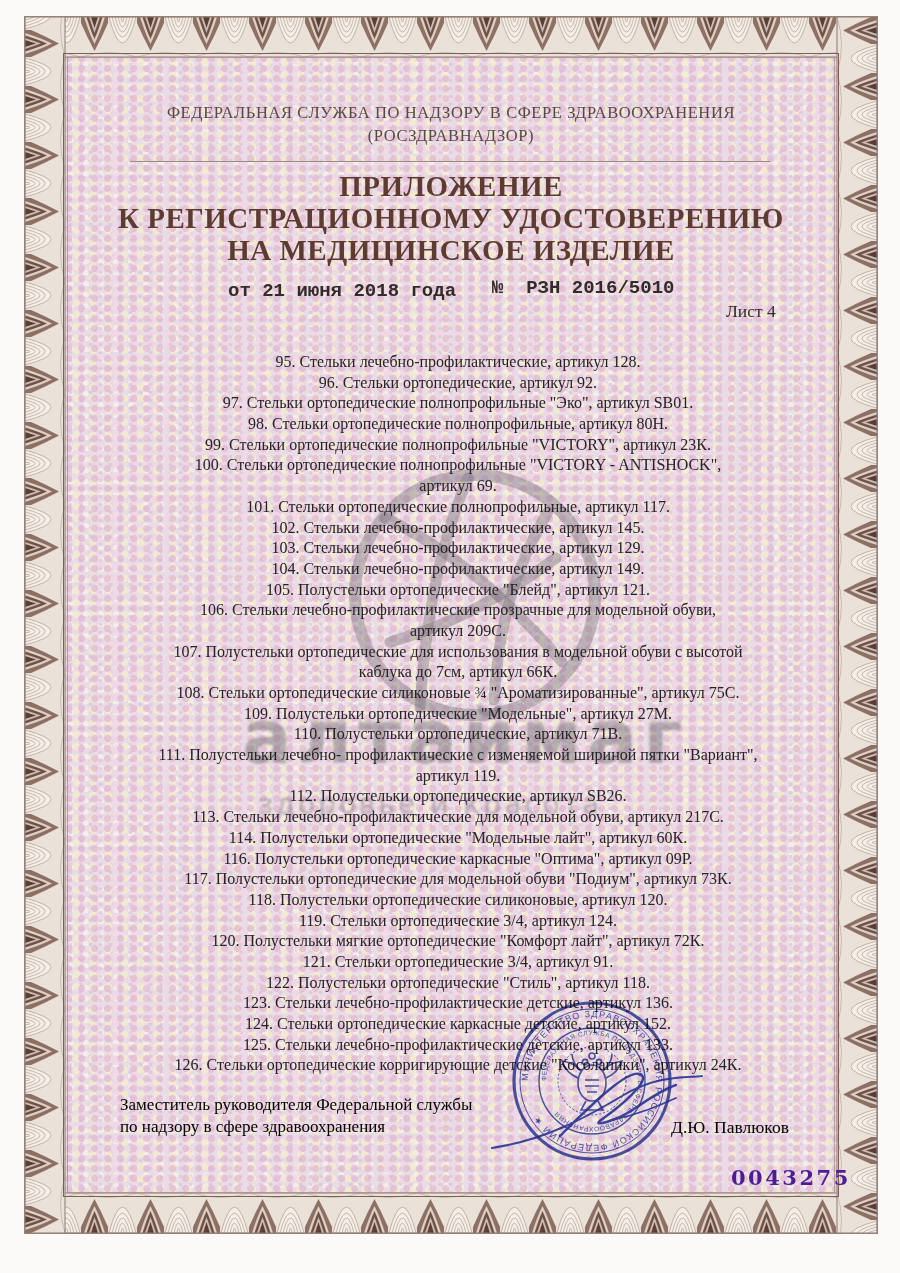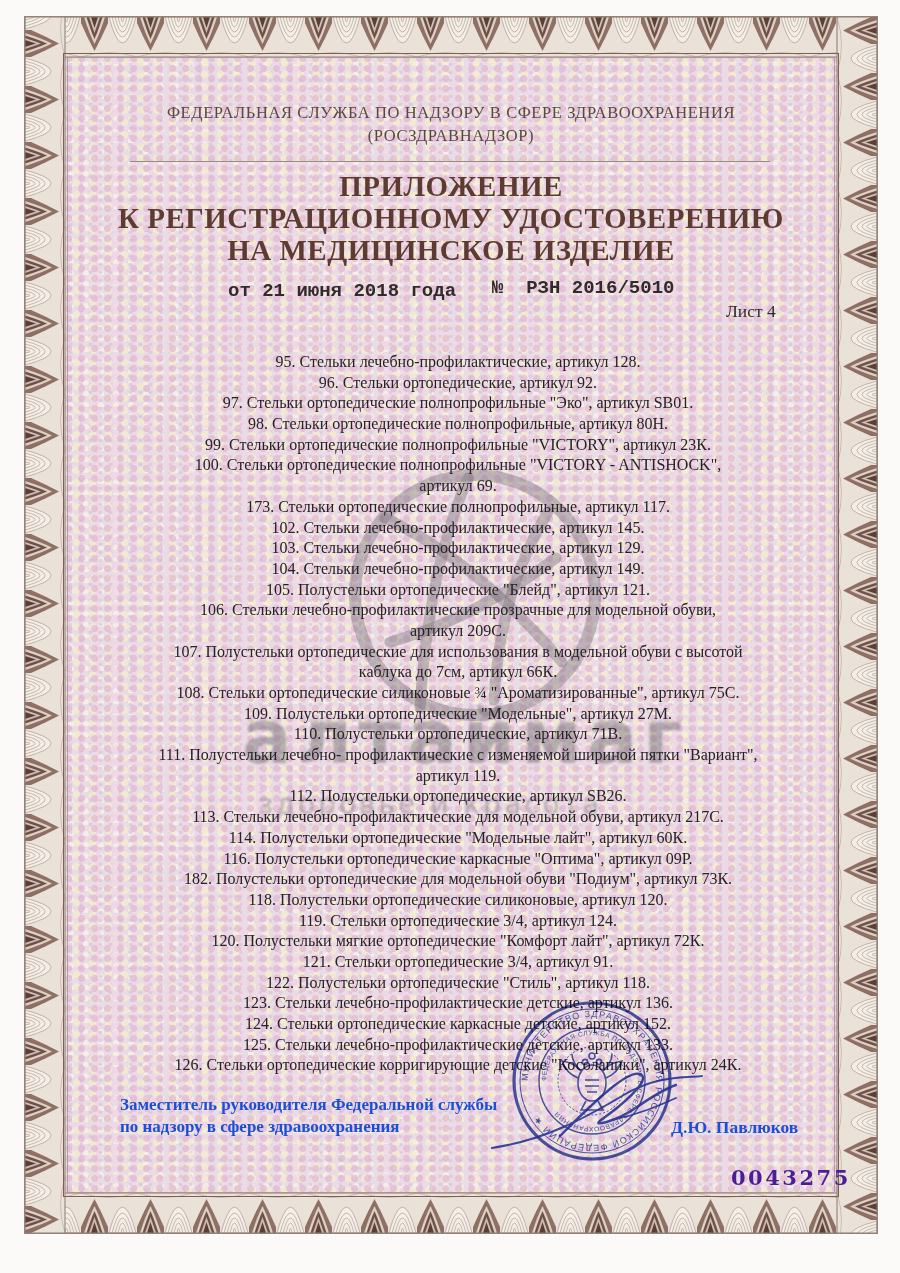--- a/index.html
+++ b/index.html
@@ -31,21 +31,21 @@
   }
   .sep { left:130px; top:161px; width:640px; height:1px; background:#9b8b83; }
   .title {
     left:65px; width:772px; font-weight:bold; font-size:29px;
     color:#5d3b30; letter-spacing:0.5px;
   }
   .dateline { font-weight:bold; font-size:19px; color:#322a2c; white-space:pre;font-family:Liberation Mono, monospace; }
   .sheet { font-weight:normal; font-size:17.5px; color:#322a2c; white-space:pre; }
   .list { left:120px; top:352px; width:676px; font-size:16px; color:#262127; }
   .list-line { line-height:20.7px; height:20.7px; white-space:nowrap;text-align:center; }
-  .sig { font-weight:bold; font-size:17px; color:#1d4ed8; white-space:nowrap; }
+  .sig { font-weight:normal; font-size:17px; color:#000000; white-space:nowrap; }
   .serial {
     left:731px; top:1165px; font-family:"DejaVu Serif", serif;
     font-size:21px; font-weight:600; letter-spacing:2.5px; color:#4c1d95;
   }
   .wm-brand {
     left:195px; top:694px; width:540px; text-align:center;
     font-family:"DejaVu Sans", sans-serif; font-weight:bold;
     font-size:74px; letter-spacing:6px; color:rgba(100,98,104,0.42);
     filter:blur(1px); white-space:nowrap;
   }
@@ -133,39 +133,39 @@
     <div class="abs sheet" style="left:726px; top:301px;">Лист 4</div>
 
     <div class="abs list">
         <div class="list-line">95. Стельки лечебно-профилактические, артикул 128.</div>
         <div class="list-line">96. Стельки ортопедические, артикул 92.</div>
         <div class="list-line">97. Стельки ортопедические полнопрофильные "Эко", артикул SB01.</div>
         <div class="list-line">98. Стельки ортопедические полнопрофильные, артикул 80Н.</div>
         <div class="list-line">99. Стельки ортопедические полнопрофильные "VICTORY", артикул 23К.</div>
         <div class="list-line">100. Стельки ортопедические полнопрофильные "VICTORY - ANTISHOCK",</div>
         <div class="list-line">артикул 69.</div>
-        <div class="list-line">173. Стельки ортопедические полнопрофильные, артикул 117.</div>
+        <div class="list-line">101. Стельки ортопедические полнопрофильные, артикул 117.</div>
         <div class="list-line">102. Стельки лечебно-профилактические, артикул 145.</div>
         <div class="list-line">103. Стельки лечебно-профилактические, артикул 129.</div>
         <div class="list-line">104. Стельки лечебно-профилактические, артикул 149.</div>
         <div class="list-line">105. Полустельки ортопедические "Блейд", артикул 121.</div>
         <div class="list-line">106. Стельки лечебно-профилактические прозрачные для модельной обуви,</div>
         <div class="list-line">артикул 209С.</div>
         <div class="list-line">107. Полустельки ортопедические для использования в модельной обуви с высотой</div>
         <div class="list-line">каблука до 7см, артикул 66К.</div>
         <div class="list-line">108. Стельки ортопедические силиконовые ¾ "Ароматизированные", артикул 75С.</div>
         <div class="list-line">109. Полустельки ортопедические "Модельные", артикул 27М.</div>
         <div class="list-line">110. Полустельки ортопедические, артикул 71В.</div>
         <div class="list-line">111. Полустельки лечебно- профилактические с изменяемой шириной пятки "Вариант",</div>
         <div class="list-line">артикул 119.</div>
         <div class="list-line">112. Полустельки ортопедические, артикул SB26.</div>
         <div class="list-line">113. Стельки лечебно-профилактические для модельной обуви, артикул 217С.</div>
         <div class="list-line">114. Полустельки ортопедические "Модельные лайт", артикул 60К.</div>
         <div class="list-line">116. Полустельки ортопедические каркасные "Оптима", артикул 09Р.</div>
-        <div class="list-line">182. Полустельки ортопедические для модельной обуви "Подиум", артикул 73К.</div>
+        <div class="list-line">117. Полустельки ортопедические для модельной обуви "Подиум", артикул 73К.</div>
         <div class="list-line">118. Полустельки ортопедические силиконовые, артикул 120.</div>
         <div class="list-line">119. Стельки ортопедические 3/4, артикул 124.</div>
         <div class="list-line">120. Полустельки мягкие ортопедические "Комфорт лайт", артикул 72К.</div>
         <div class="list-line">121. Стельки ортопедические 3/4, артикул 91.</div>
         <div class="list-line">122. Полустельки ортопедические "Стиль", артикул 118.</div>
         <div class="list-line">123. Стельки лечебно-профилактические детские, артикул 136.</div>
         <div class="list-line">124. Стельки ортопедические каркасные детские, артикул 152.</div>
         <div class="list-line">125. Стельки лечебно-профилактические детские, артикул 133.</div>
         <div class="list-line">126. Стельки ортопедические корригирующие детские "Косолапики", артикул 24К.</div>
       </div>

